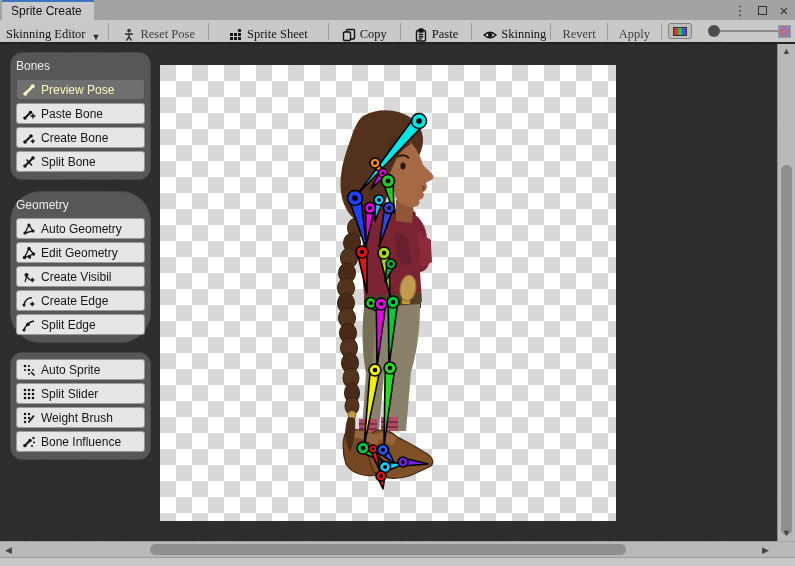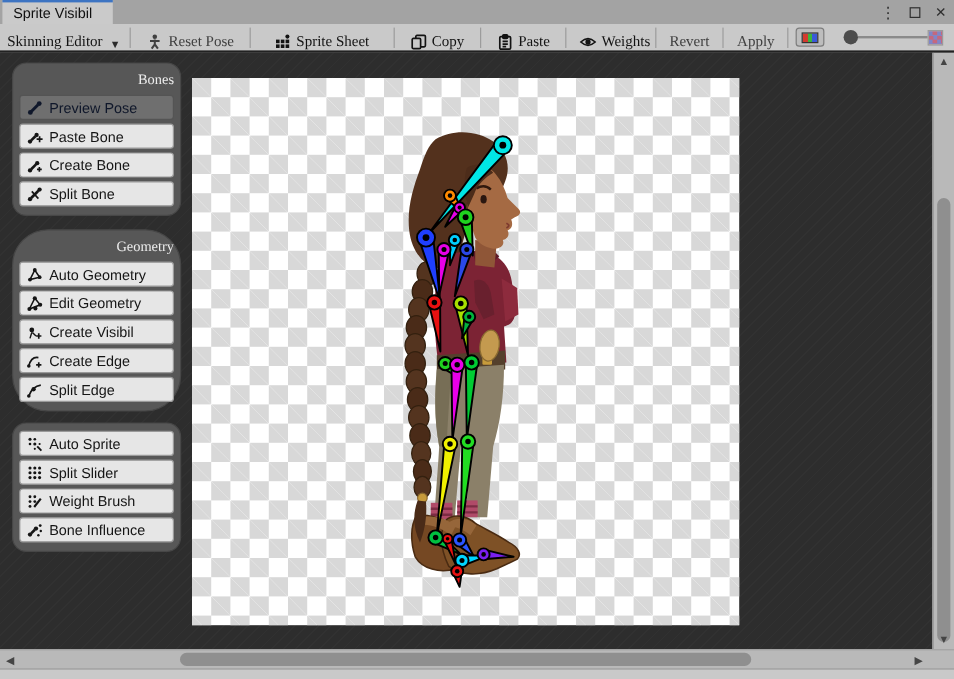--- a/index.html
+++ b/index.html
@@ -48,46 +48,46 @@
   .checker { position:absolute; left:160px; top:65px; width:456px; height:456px; background-color:#ffffff;
     background-image:
       linear-gradient(45deg,#d8d8d8 25%,transparent 25%,transparent 75%,#d8d8d8 75%),
       linear-gradient(45deg,#d8d8d8 25%,transparent 25%,transparent 75%,#d8d8d8 75%);
     background-size:32px 32px; background-position:16px 0, 32px 16px; }
   #sprite-svg { position:absolute; left:160px; top:65px; width:456px; height:456px; }
 
   
   .panel { position:absolute; left:10px; width:141px; background:#575757; border:1px solid #474747;
            border-radius:12px; padding:3px 5px 7px; }
-  .ptitle { text-align:right; color:#ececec; font-size:12px; line-height:20px;font-family:Liberation Serif, serif; }
+  .ptitle { text-align:left; color:#ececec; font-size:12px; line-height:20px; }
   .pbtn { display:flex; align-items:center; gap:5px; height:21px; margin-top:3px; padding:0 5px;
           background:#e6e6e6; border:1px solid #9a9a9a; border-radius:3px;
           font-size:12px; color:#151515; cursor:default; }
-  .pbtn.selected { background:#6f6f6f; border-color:#545454; color:#0f172a; }
+  .pbtn.selected { background:#6f6f6f; border-color:#545454; color:#fef9c3; }
   .picon { width:14px; height:14px; flex:none; color:inherit; }
 
   
   .vscroll { position:absolute; top:44px; right:0; width:18px; height:497px; background:#b9b9b9;
              border-left:1px solid #8e8e8e; }
   .vthumb { position:absolute; left:3px; width:11px; top:121px; height:370px; background:#8f8f8f; border-radius:6px; }
   .arrow { position:absolute; color:#454545; font-size:9px; line-height:9px; }
   .hscroll { position:absolute; left:0; right:0; bottom:9px; height:16px; background:#b9b9b9;
              border-top:1px solid #a2a2a2; }
   .hthumb { position:absolute; left:150px; width:476px; top:2px; height:11px; background:#8f8f8f; border-radius:6px; }
   .bottomstrip { position:absolute; left:0; right:0; bottom:0; height:9px; background:#c9c9c9;
                  border-top:1px solid #9a9a9a; }
 </style>
 </head>
 <body>
 
 <div id="root">
 
   <div class="tabbar">
     <div class="tab">
-      <span>Sprite Visibil</span>
+      <span>Sprite Create</span>
     </div>
     <div class="winctl">
       <span class="wbtn">⋮</span>
       <span class="wbtn">
           <span class="wbox"></span>
         </span>
       <span class="wbtn" style="font-size:15px;">×</span>
     </div>
   </div>
 
@@ -138,21 +138,21 @@
       </svg>
       <span>Paste</span>
     </div>
     <div class="sep"></div>
 
     <div class="tbtn narrow" style="padding-right:4px;">
       <svg class="ticon" viewBox="0 0 14 14">
         <path d="M1 7 Q7 1.5 13 7 Q7 12.5 1 7 Z" fill="none" stroke="currentColor" stroke-width="1.4"></path>
         <circle cx="7" cy="7" r="2.2" fill="currentColor"></circle>
       </svg>
-      <span>Weights</span>
+      <span>Skinning</span>
     </div>
     <div class="sep"></div>
     <div class="tbtn narrow disabled">
       <span>Revert</span>
     </div>
     <div class="sep"></div>
     <div class="tbtn narrow disabled">
       <span>Apply</span>
     </div>
     <div class="sep"></div>

